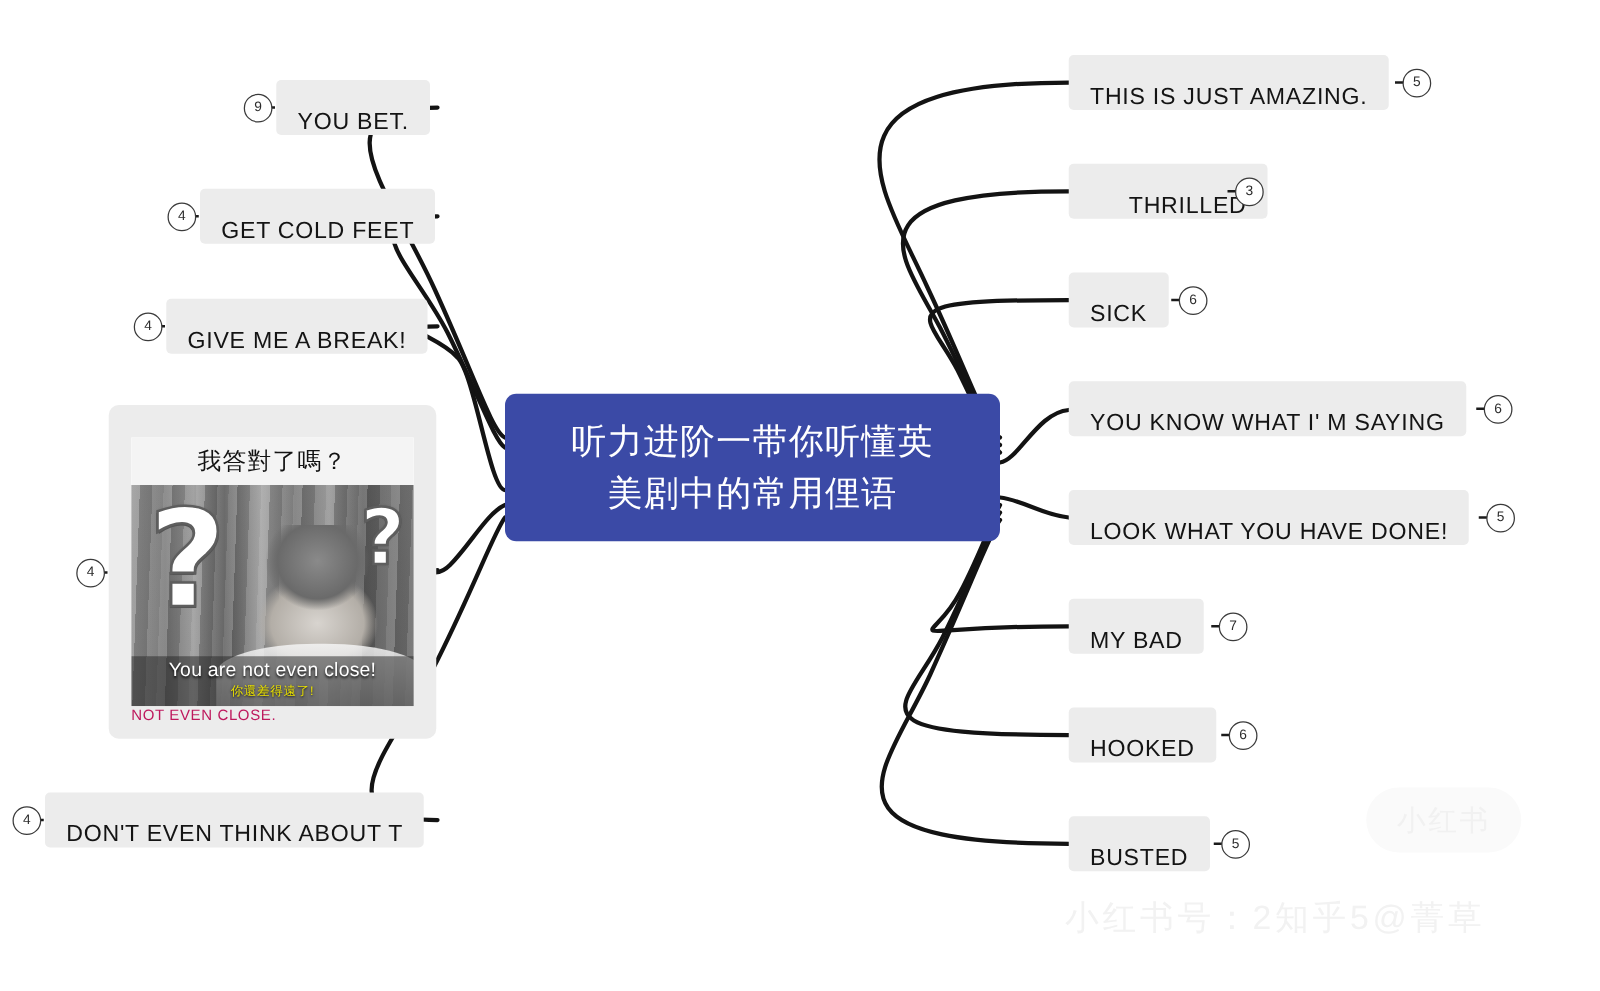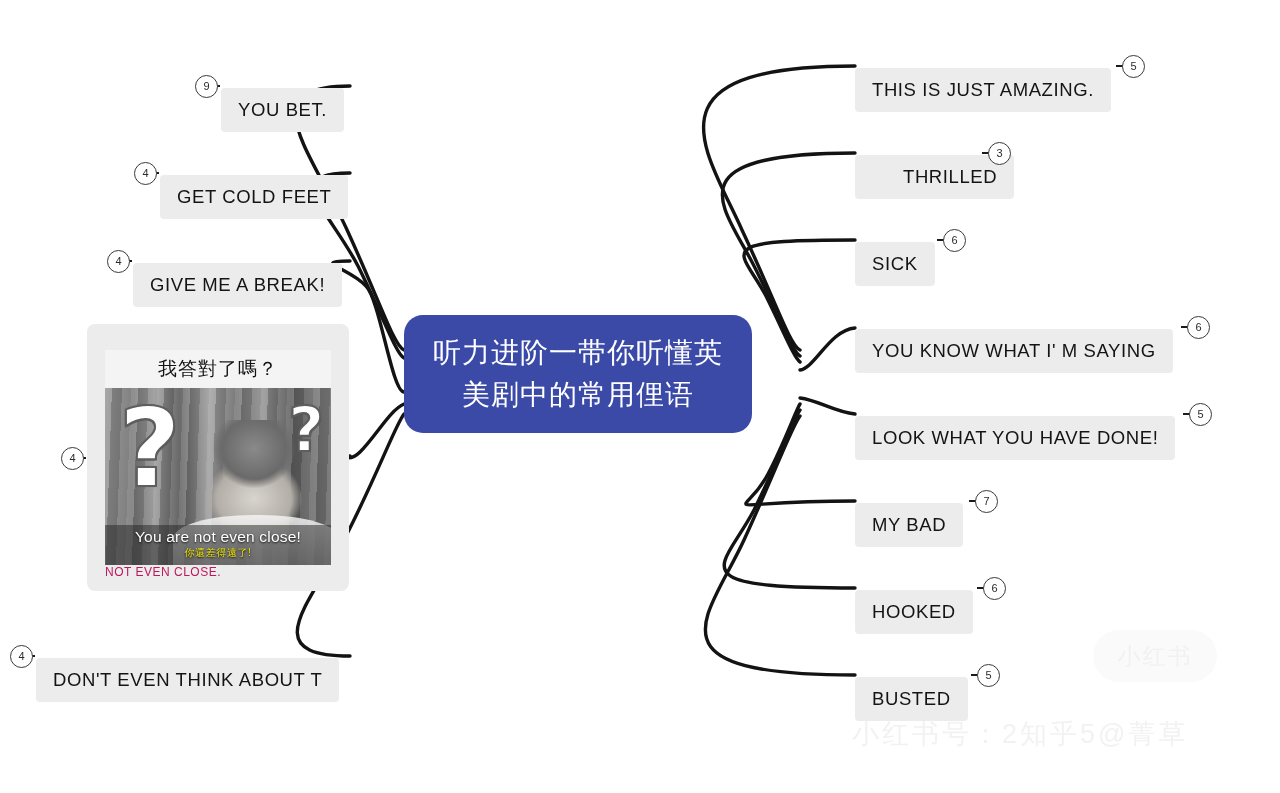--- a/index.html
+++ b/index.html
@@ -24,24 +24,24 @@
     width: 1280px;
     height: 793px;
     pointer-events: none;
   }
 
   
   .central-node {
     position: absolute;
     left: 404px;
     top: 315px;
-    width: 348px;
+    width: 396px;
     height: 118px;
     background: #3b4aa6;
-    border-radius: 19px;
+    border-radius: 9px;
     display: flex;
     align-items: center;
     justify-content: center;
     box-sizing: border-box;
     z-index: 5;
   }
   .central-node .title {
     color: #ffffff;
     font-size: 28px;
     line-height: 42px;
@@ -50,26 +50,25 @@
     white-space: pre-line;
     font-family: "Liberation Sans", "DejaVu Sans", sans-serif;
   }
 
   
   .pill {
     position: absolute;
     background: #ececec;
     border-radius: 4px;
     display: flex;
-    align-items: center;
+    align-items: flex-end;
     box-sizing: border-box;
     height: 44px;
     padding: 0 17px;
     z-index: 4;
-    margin-top: 24px;
   }
   .pill .pill-label {
     font-size: 18.5px;
     color: #141414;
     letter-spacing: 0.6px;
     white-space: nowrap;
     font-family: "Liberation Sans", sans-serif;
   }
 
   

